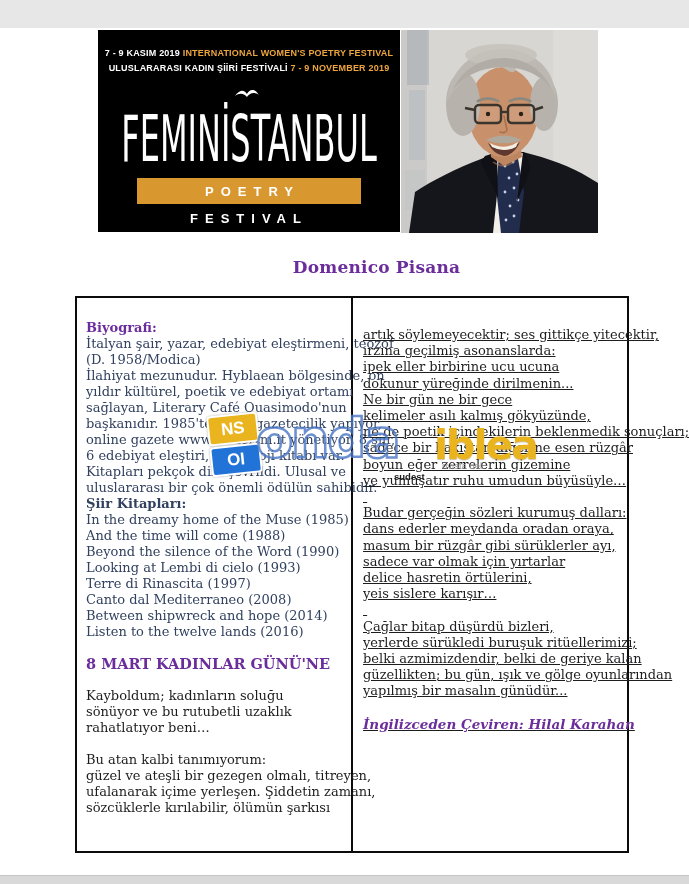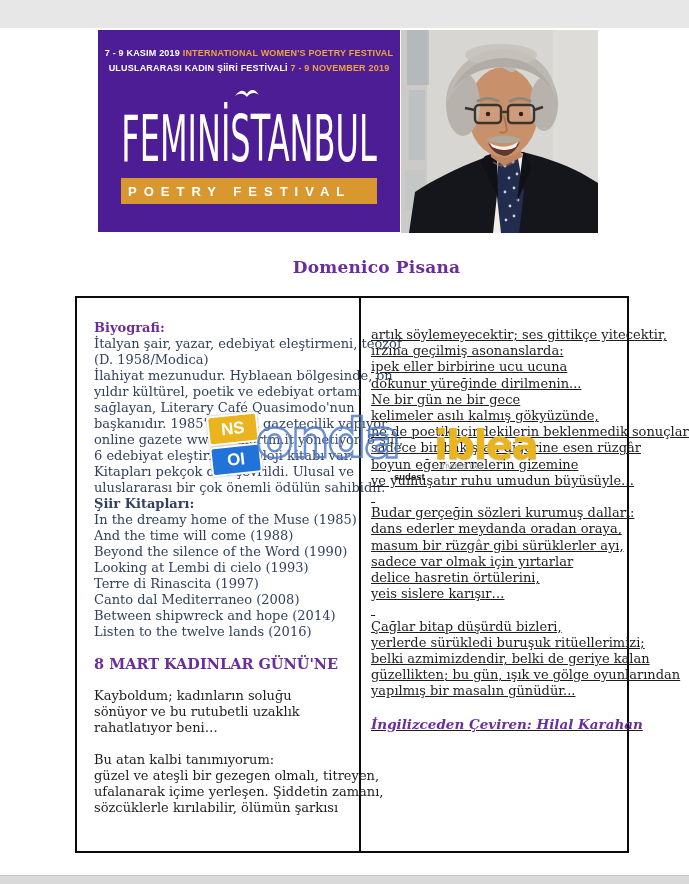--- a/index.html
+++ b/index.html
@@ -2,45 +2,45 @@
 <html><head>
 <meta charset="utf-8">
 <style>
   html,body{margin:0;padding:0;background:#fff;}
   .page{position:relative;width:689px;height:884px;background:#fff;overflow:hidden;
         font-family:"DejaVu Serif",serif;}
   .strip-top{position:absolute;left:0;top:0;width:689px;height:28px;background:#E7E7E7;}
   .strip-bottom{position:absolute;left:0;top:875px;width:689px;height:9px;background:#D9D9D9;border-top:1px solid #C6C6C6;}
 
   
-  .banner{position:absolute;left:98px;top:30px;width:302px;height:202px;background:#4c1d95;overflow:hidden;}
+  .banner{position:absolute;left:98px;top:30px;width:302px;height:202px;background:#000000;overflow:hidden;}
   .banner-line{position:absolute;width:100%;text-align:center;font-family:"Liberation Sans",sans-serif;
                font-weight:bold;font-size:9px;letter-spacing:.2px;color:#fff;white-space:nowrap;}
   .banner-line .accent{color:#EDA53E;}
   .bl1{top:18px;} .bl2{top:33px;}
   .bird{position:absolute;top:54px;left:50%;transform:translateX(-58%);}
   .fest-title{position:absolute;top:72px;left:50%;transform:translateX(-50%) scale(0.8,1.6);
               transform-origin:center top;font-family:"DejaVu Sans",sans-serif;font-weight:400;
               font-size:40px;color:#fff;white-space:nowrap;letter-spacing:0;}
-  .fest-box{position:absolute;top:148px;left:50%;transform:translateX(-50%);width:256px;height:26px;
+  .fest-box{position:absolute;top:148px;left:50%;transform:translateX(-50%);width:224px;height:26px;
             background:#D9982F;color:#fff;font-family:"Liberation Sans",sans-serif;font-weight:bold;
-            font-size:13px;letter-spacing:7px;line-height:27px;text-indent:7px;}
+            font-size:13px;letter-spacing:7px;text-align:center;line-height:27px;text-indent:7px;}
 
   
   .photo{position:absolute;left:401px;top:30px;width:197px;height:203px;overflow:hidden;}
 
   
   .doc-title{position:absolute;left:0;top:257px;width:689px;text-align:center;color:#6B2D9B;
              font-weight:bold;font-size:17px;letter-spacing:.2px;padding-left:32px;}
 
   
   .bio-table{position:absolute;left:75px;top:296px;width:554px;height:557px;border:2px solid #0B0B0B;
              box-sizing:border-box;display:flex;background:#fff;}
   .cell{box-sizing:border-box;font-size:13px;color:#1D1D1F;}
-  .cell-left{width:276px;border-right:2px solid #0B0B0B;padding:22px 6px 0 9px;line-height:16px;margin-left:8px;}
+  .cell-left{width:276px;border-right:2px solid #0B0B0B;padding:22px 6px 0 9px;line-height:16px;}
   .cell-right{flex:1;padding:29px 8px 4px 10px;line-height:16.2px;text-decoration:underline;}
   .ln{white-space:nowrap;}
   .bio-heading{color:#6B2D9B;font-weight:bold;}
   .bio-lines,.book-lines{color:#31415F;}
   .books-heading{color:#31415F;font-weight:bold;}
   .poem-heading{color:#6B2D9B;font-weight:bold;font-size:14.5px;margin-top:16px;margin-bottom:16px;line-height:16px;}
   .poem-lines{color:#1D1D1F;}
   .translator{margin-top:16px;text-align:left;padding-right:4px;color:#6B2D9B;
               font-style:italic;font-weight:bold;font-size:13.5px;}
 

